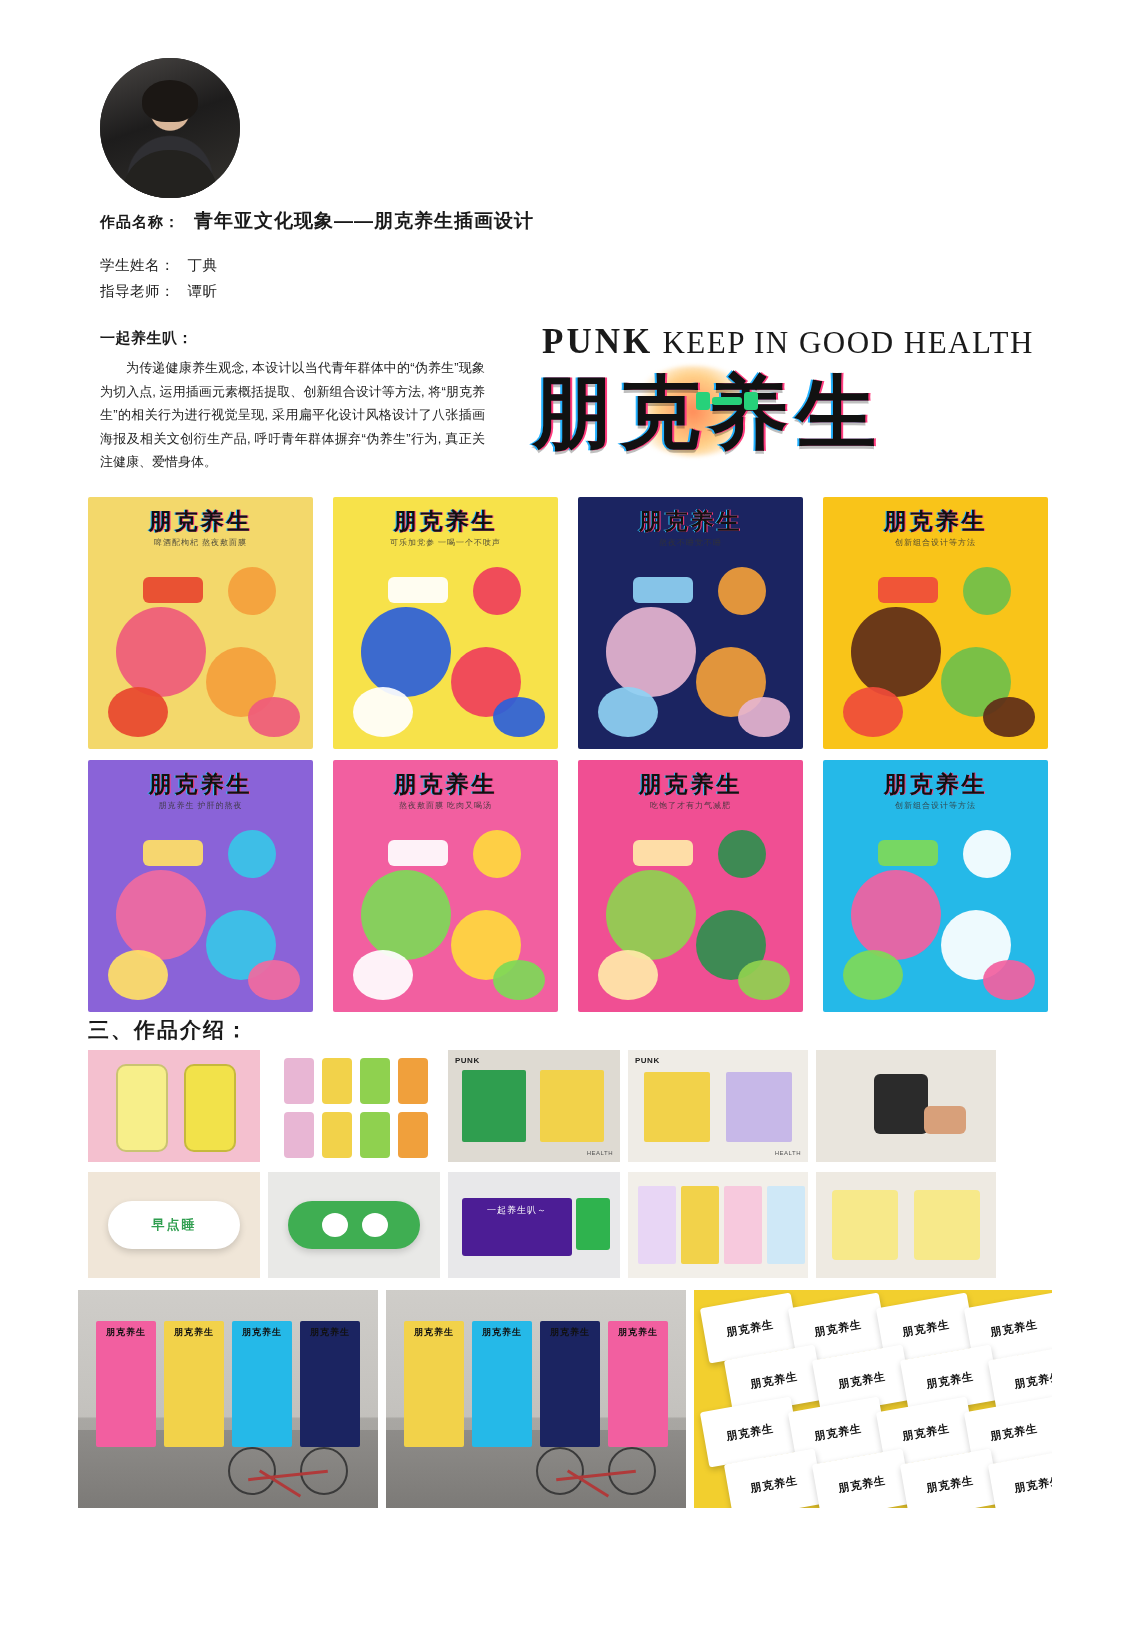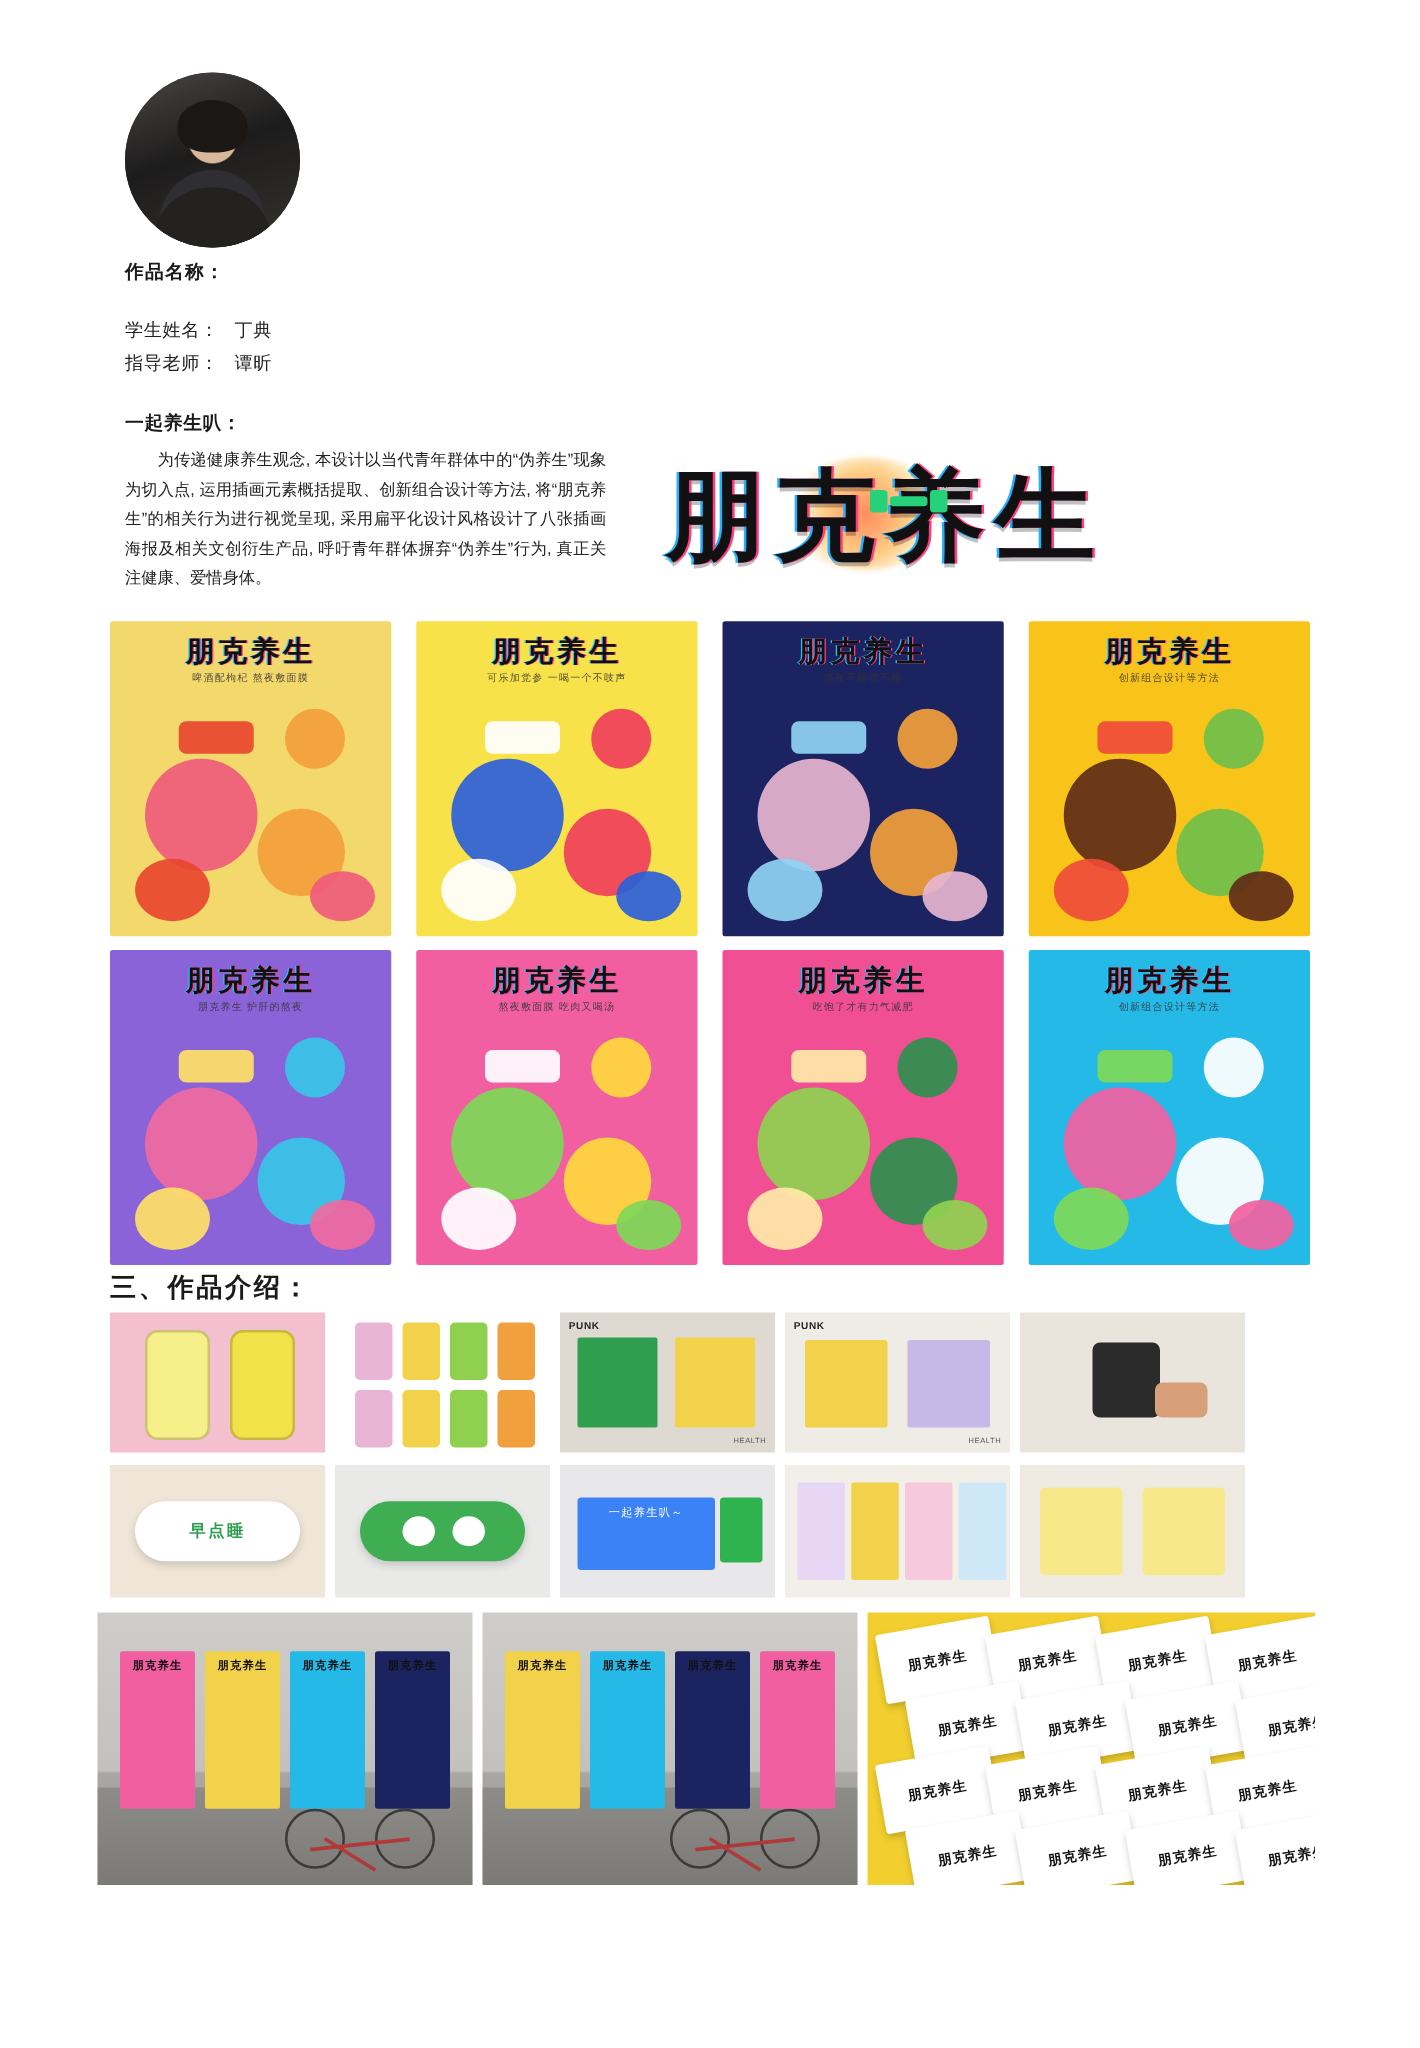--- a/index.html
+++ b/index.html
@@ -367,39 +367,44 @@
 <div class="page">
 
   <div class="avatar">
     <div class="ph"></div>
     <div class="hair"></div>
     <div class="body"></div>
   </div>
 
   <div class="title-row">
     <span class="title-label">作品名称：</span>
+    <span class="title-text">青年亚文化现象——朋克养生插画设计</span>
   </div>
 
   <div class="meta">
     <div class="ln">
       <span class="k">学生姓名：</span>
       <span>丁典</span>
     </div>
     <div class="ln">
       <span class="k">指导老师：</span>
       <span>谭昕</span>
     </div>
   </div>
 
   <div class="intro-head">一起养生叭：</div>
   <div class="intro-body">
     <p>为传递健康养生观念, 本设计以当代青年群体中的“伪养生”现象为切入点, 运用插画元素概括提取、创新组合设计等方法, 将“朋克养生”的相关行为进行视觉呈现, 采用扁平化设计风格设计了八张插画海报及相关文创衍生产品, 呼吁青年群体摒弃“伪养生”行为, 真正关注健康、爱惜身体。</p>
   </div>
 
   <div class="logo">
+    <div class="en">
+      <b>PUNK</b>
+      <span>KEEP IN GOOD HEALTH</span>
+    </div>
     <div class="glow"></div>
     <div class="cn cnlayer">朋克养生</div>
     <div class="gkey">
       <i class="a"></i>
         <i class="b"></i>
         <i class="c"></i>
     </div>
   </div>
 
   <div class="posters" id="posters">
@@ -540,21 +545,21 @@
       <div class="cell" style="width: 172px; height: 106px; background: rgb(240, 230, 216);">
         <div class="mask-pill" style="background: rgb(255, 255, 255); color: rgb(47, 158, 79);">早点睡</div>
       </div>
       <div class="cell" style="width: 172px; height: 106px; background: rgb(233, 233, 231);">
         <div class="mask-pill" style="background: rgb(63, 174, 82);">
           <div style="position: absolute; top: 12px; left: 34px; width: 26px; height: 24px; border-radius: 50%; background: rgb(255, 255, 255);"></div>
           <div style="position: absolute; top: 12px; left: 74px; width: 26px; height: 24px; border-radius: 50%; background: rgb(255, 255, 255);"></div>
         </div>
       </div>
       <div class="cell" style="width: 172px; height: 106px; background: rgb(232, 232, 234);">
-        <div style="position: absolute; left: 14px; top: 26px; width: 110px; height: 52px; background: #3b82f6; border-radius: 3px; color: rgb(255, 255, 255); font-size: 9px; display: flex; align-items: flex-start; justify-content: center; padding-top: 6px; letter-spacing: 1px;">一起养生叭～</div>
+        <div style="position: absolute; left: 14px; top: 26px; width: 110px; height: 52px; background: #4c1d95; border-radius: 3px; color: rgb(255, 255, 255); font-size: 9px; display: flex; align-items: flex-start; justify-content: center; padding-top: 6px; letter-spacing: 1px;">一起养生叭～</div>
         <div style="position: absolute; left: 128px; top: 26px; width: 34px; height: 52px; background: rgb(47, 179, 78); border-radius: 3px;"></div>
       </div>
       <div class="cell" style="width: 180px; height: 106px; background: rgb(242, 239, 233);">
         <div style="position: absolute; top: 14px; left: 10px; width: 38px; height: 78px; background: rgb(232, 214, 245); border-radius: 2px;"></div>
         <div style="position: absolute; top: 14px; left: 53px; width: 38px; height: 78px; background: rgb(242, 210, 74); border-radius: 2px;"></div>
         <div style="position: absolute; top: 14px; left: 96px; width: 38px; height: 78px; background: rgb(247, 201, 221); border-radius: 2px;"></div>
         <div style="position: absolute; top: 14px; left: 139px; width: 38px; height: 78px; background: rgb(207, 232, 247); border-radius: 2px;"></div>
       </div>
       <div class="cell" style="width: 180px; height: 106px; background: rgb(238, 234, 226);">
         <div style="position: absolute; top: 18px; left: 16px; width: 66px; height: 70px; background: rgb(247, 233, 138); border-radius: 4px;"></div>

